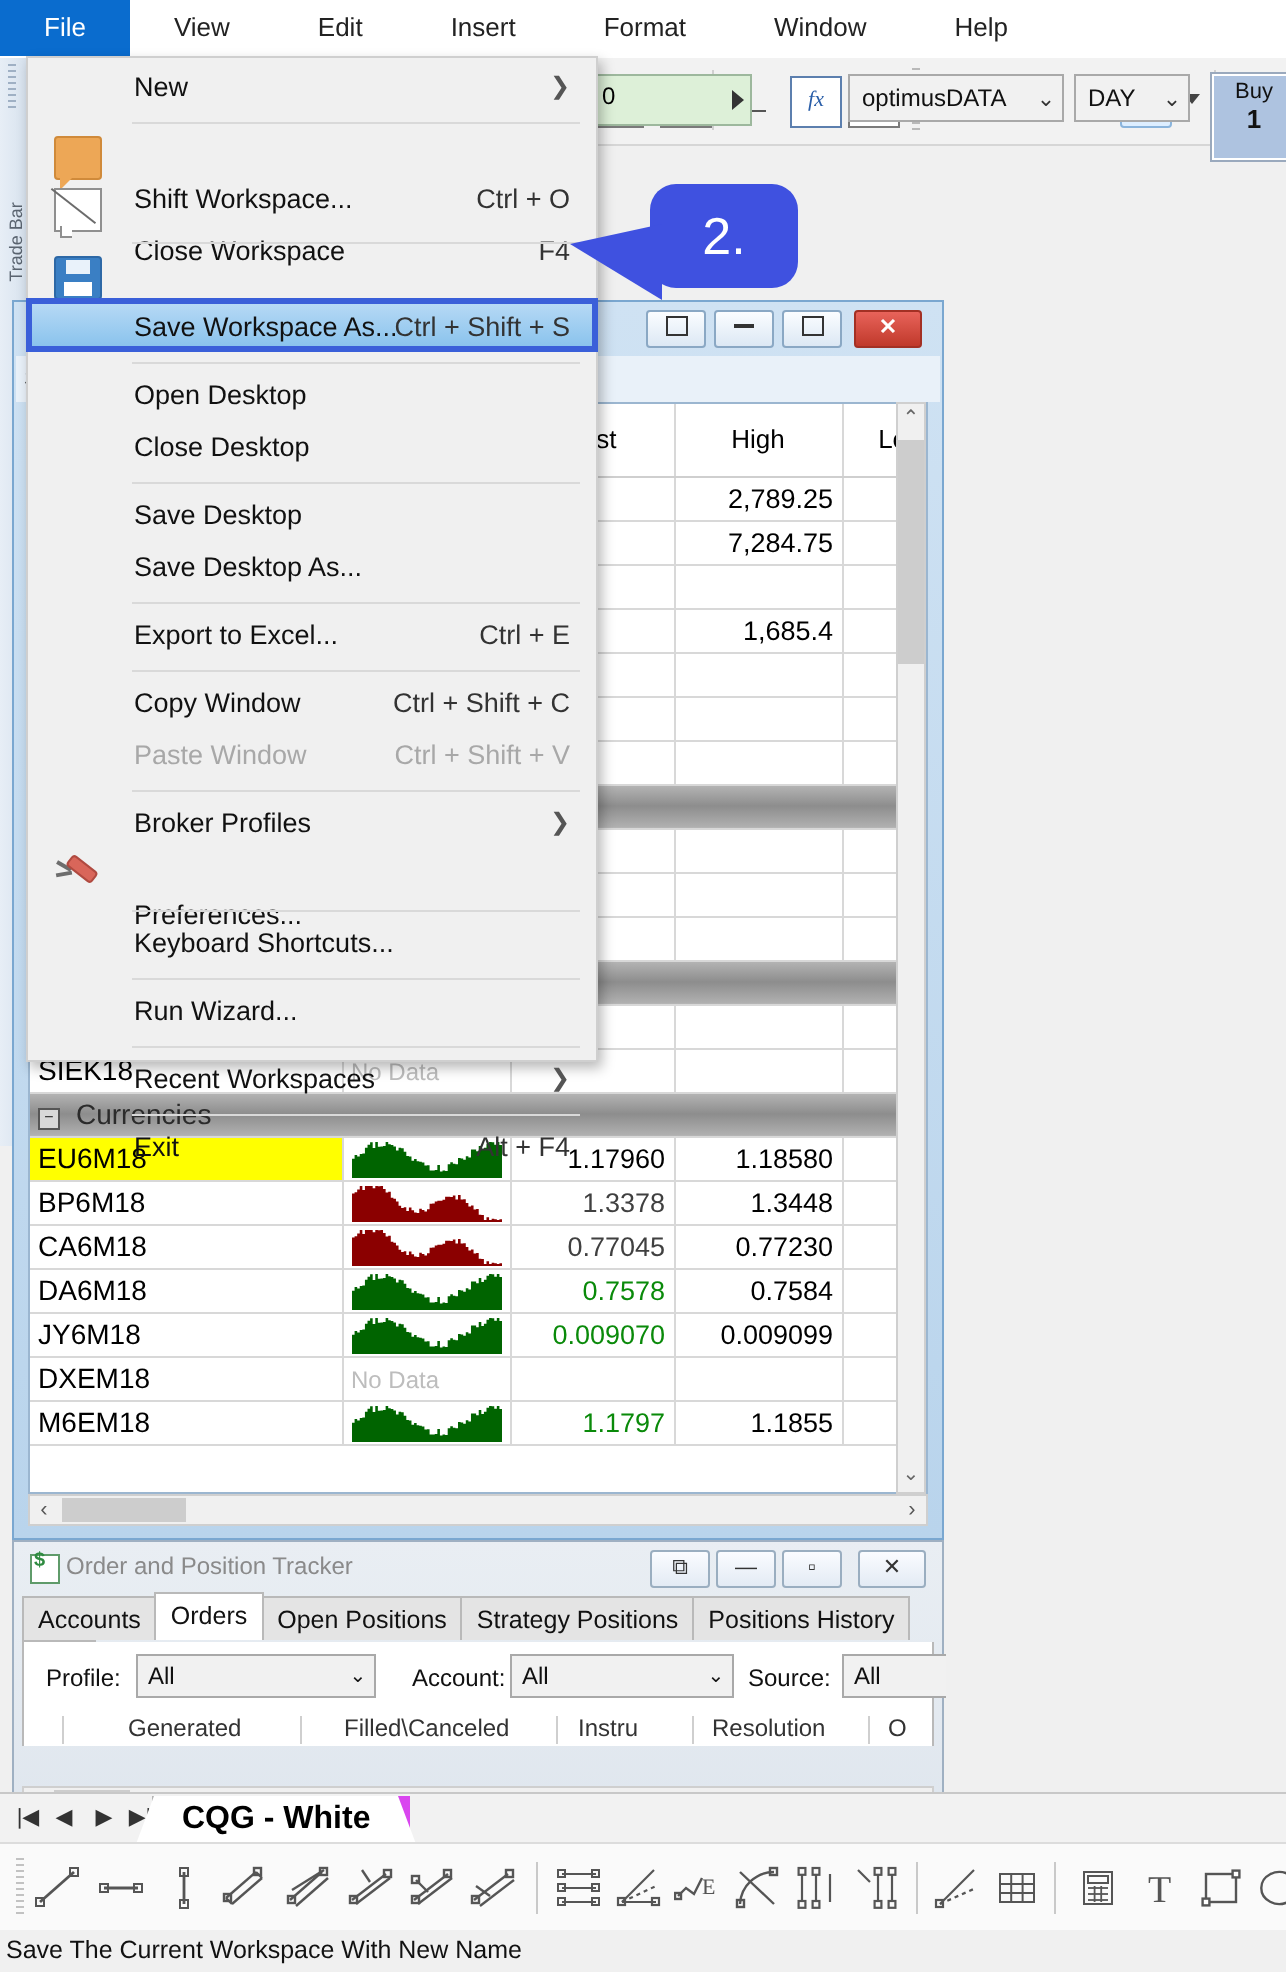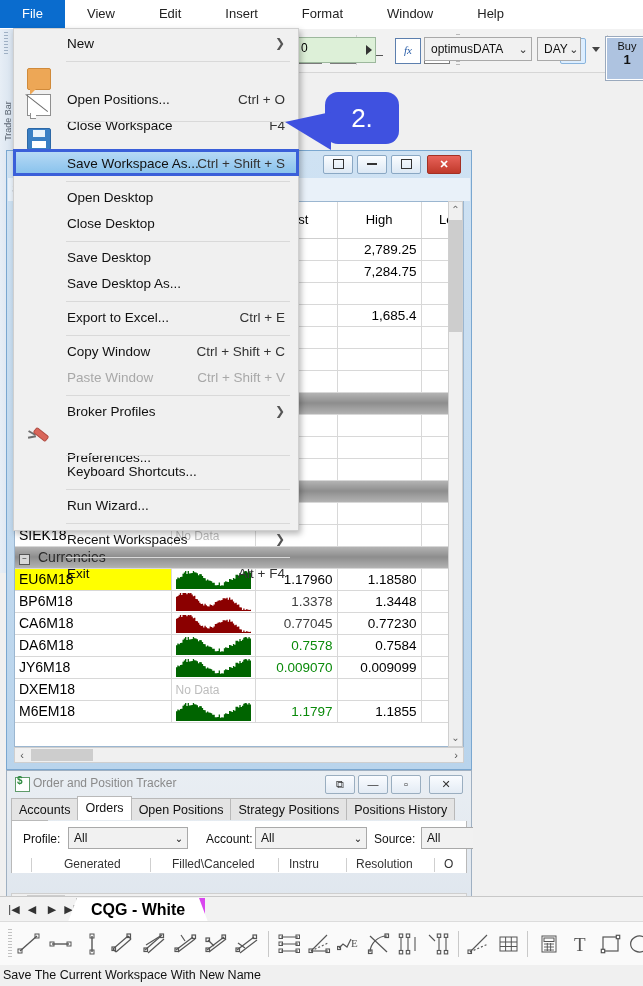--- a/index.html
+++ b/index.html
@@ -283,21 +283,21 @@
 
   <div class="tb-spin" style="left:276px"></div>
   <div class="tb-green" style="left:294px;width:80px">
     <span style="position:absolute;left:6px;top:3px;font-size:12px;">0</span>
     <i class="caretr"></i>
   </div>
   <div class="combo" style="left:424px;width:108px">
     <span class="cv">optimusDATA</span>
     <span class="chev">⌄</span>
   </div>
-  <div class="combo" style="left:537px;width:44px">
+  <div class="combo" style="left:537px;width:58px">
     <span class="cv">DAY</span>
     <span class="chev">⌄</span>
   </div>
   <div class="buybtn" style="left:605px;width:44px">
     <span class="bl">Buy</span>
     <span class="bn">1</span>
   </div>
 </div>
 
 <div id="tradebar">
@@ -807,21 +807,21 @@
 
 <div id="filemenu">
   <div class="gutter"></div>
 <div class="mi" style="top: 3px;">
       <span class="lbl">New</span>
       <span class="arrow">❯</span>
     </div>
     <div class="msep" style="top: 32px;"></div>
     <div class="mi" style="top: 37px;">
       <div class="micon ic-folder" style="top: 2px;"></div>
-      <span class="lbl">Open Positions...</span>
+      <span class="lbl">Shift Workspace...</span>
       <span class="acc">Ctrl + O</span>
     </div>
     <div class="mi" style="top: 63px;">
       <div class="micon ic-closews" style="top: 2px;"></div>
       <span class="lbl">Close Workspace</span>
       <span class="acc">F4</span>
     </div>
     <div class="msep" style="top: 92px;"></div>
     <div class="mi" style="top: 97px;">
       <div class="micon ic-floppy" style="top: 2px;"></div>

